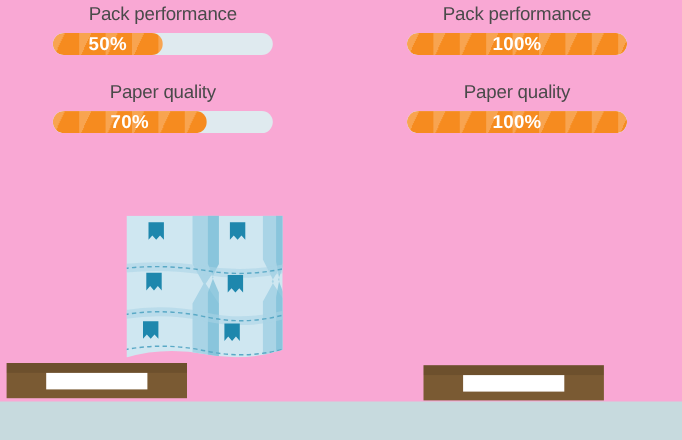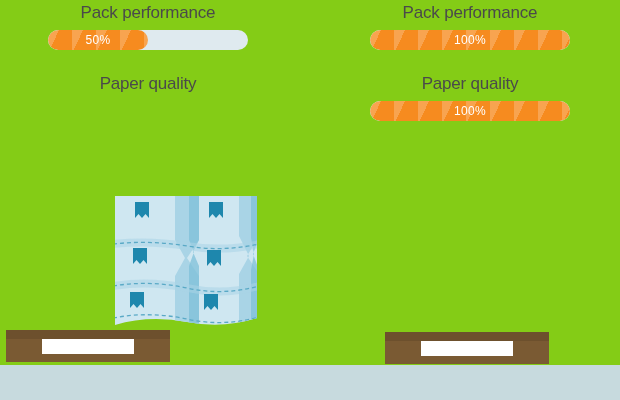--- a/index.html
+++ b/index.html
@@ -10,21 +10,21 @@
     width: 620px;
     height: 400px;
     overflow: hidden;
     background: #ffffff;
     font-family: "Liberation Sans", sans-serif;
   }
   .stage {
     position: relative;
     width: 620px;
     height: 400px;
-    background: #84cc16;
+    background: #f9a8d4;
     overflow: hidden;
   }
 
   
   .floor {
     position: absolute;
     left: 0;
     bottom: 0;
     width: 620px;
     height: 35px;
@@ -82,22 +82,22 @@
     box-sizing: border-box;
   }
   .bar-label {
     position: absolute;
     left: 0;
     top: 0;
     height: 20px;
     line-height: 20px;
     text-align: center;
     color: #ffffff;
-    font-size: 12px;
-    font-weight: normal;
+    font-size: 17px;
+    font-weight: bold;
     letter-spacing: 0.3px;
   }
 
   
   .pallet {
     position: absolute;
     height: 32px;
   }
   .pallet .deck {
     position: absolute;
@@ -144,20 +144,24 @@
     <div class="metric m1">
       <div class="metric-title">Pack performance</div>
       <div class="bar-track">
         <div class="bar-fill" style="width: 50%;"></div>
         <div class="bar-label" style="width: 50%;">50%</div>
       </div>
     </div>
 
     <div class="metric m2">
       <div class="metric-title">Paper quality</div>
+      <div class="bar-track">
+        <div class="bar-fill" style="width: 70%;"></div>
+        <div class="bar-label" style="width: 70%;">70%</div>
+      </div>
     </div>
 
     <div class="stack-bad">
       <svg class="bad-svg" width="146" height="140" viewBox="0 0 146 140">
         <defs>
           <clipPath id="badClip">
             <path d="M2,0 H144 V122 Q110,133 74,126 Q36,119 2,129 Z"></path>
           </clipPath>
         </defs>
 

